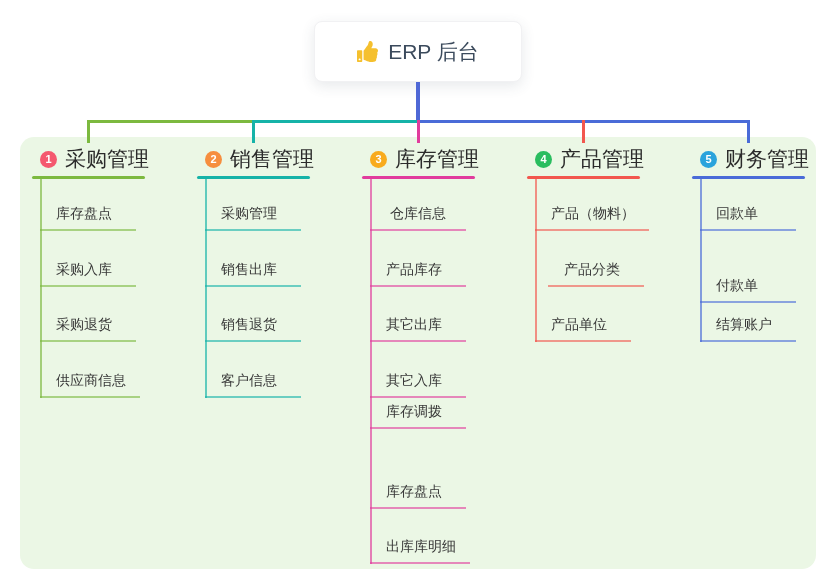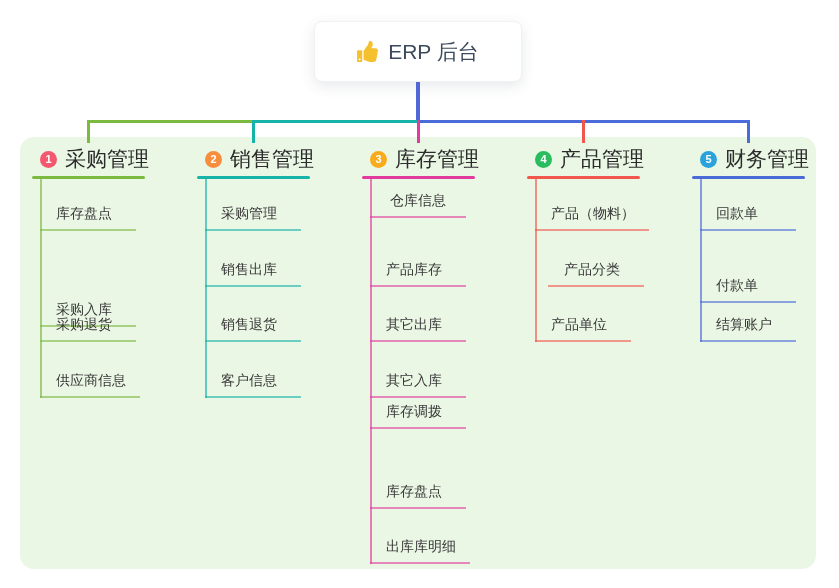--- a/index.html
+++ b/index.html
@@ -48,21 +48,21 @@
     </div>
   <div id="branches">
       <div>
         <div class="branch-header" style="left: 40px; top: 148px;">
           <div class="badge" style="background: rgb(244, 88, 110);">1</div>
           <div class="branch-title">采购管理</div>
         </div>
         <div class="branch-underline" style="left: 32px; top: 176px; width: 113px; background: rgb(124, 185, 63);"></div>
         <div class="vline" style="left: 40px; top: 179px; height: 218.5px; background: rgba(124, 185, 63, 0.65);"></div>
         <div class="child-node" style="left: 40px; top: 204px; border-bottom-color: rgba(124, 185, 63, 0.6);"><span>库存盘点</span></div>
-        <div class="child-node" style="left: 40px; top: 259.5px; border-bottom-color: rgba(124, 185, 63, 0.6); margin-top: 40px;"><span>采购入库</span></div>
+        <div class="child-node" style="left: 40px; top: 259.5px; border-bottom-color: rgba(124, 185, 63, 0.6);"><span>采购入库</span></div>
         <div class="child-node" style="left: 40px; top: 315px; border-bottom-color: rgba(124, 185, 63, 0.6);"><span>采购退货</span></div>
         <div class="child-node" style="left: 40px; top: 370.5px; border-bottom-color: rgba(124, 185, 63, 0.6);"><span>供应商信息</span></div>
       </div>
       <div>
         <div class="branch-header" style="left: 205px; top: 148px;">
           <div class="badge" style="background: rgb(246, 142, 62);">2</div>
           <div class="branch-title">销售管理</div>
         </div>
         <div class="branch-underline" style="left: 197px; top: 176px; width: 113px; background: rgb(22, 179, 168);"></div>
         <div class="vline" style="left: 205px; top: 179px; height: 218.5px; background: rgba(22, 179, 168, 0.65);"></div>
@@ -71,21 +71,21 @@
         <div class="child-node" style="left: 205px; top: 315px; border-bottom-color: rgba(22, 179, 168, 0.6);"><span>销售退货</span></div>
         <div class="child-node" style="left: 205px; top: 370.5px; border-bottom-color: rgba(22, 179, 168, 0.6);"><span>客户信息</span></div>
       </div>
       <div>
         <div class="branch-header" style="left: 370px; top: 148px;">
           <div class="badge" style="background: rgb(248, 171, 29);">3</div>
           <div class="branch-title">库存管理</div>
         </div>
         <div class="branch-underline" style="left: 362px; top: 176px; width: 113px; background: rgb(225, 60, 157);"></div>
         <div class="vline" style="left: 370px; top: 179px; height: 385px; background: rgba(225, 60, 157, 0.65);"></div>
-        <div class="child-node" style="left: 370px; top: 191px; border-bottom-color: rgba(225, 60, 157, 0.6); padding-left: 20px;"><span>仓库信息</span></div>
+        <div class="child-node" style="left: 370px; top: 204px; border-bottom-color: rgba(225, 60, 157, 0.6); padding-left: 20px;"><span>仓库信息</span></div>
         <div class="child-node" style="left: 370px; top: 259.5px; border-bottom-color: rgba(225, 60, 157, 0.6);"><span>产品库存</span></div>
         <div class="child-node" style="left: 370px; top: 315px; border-bottom-color: rgba(225, 60, 157, 0.6);"><span>其它出库</span></div>
         <div class="child-node" style="left: 370px; top: 370.5px; border-bottom-color: rgba(225, 60, 157, 0.6);"><span>其它入库</span></div>
         <div class="child-node" style="left: 370px; top: 402px; border-bottom-color: rgba(225, 60, 157, 0.6); font-family: Liberation Serif, serif;"><span>库存调拨</span></div>
         <div class="child-node" style="left: 370px; top: 481.5px; border-bottom-color: rgba(225, 60, 157, 0.6);"><span>库存盘点</span></div>
         <div class="child-node" style="left: 370px; top: 537px; border-bottom-color: rgba(225, 60, 157, 0.6);"><span>出库库明细</span></div>
       </div>
       <div>
         <div class="branch-header" style="left: 535px; top: 148px;">
           <div class="badge" style="background: rgb(42, 189, 95);">4</div>

